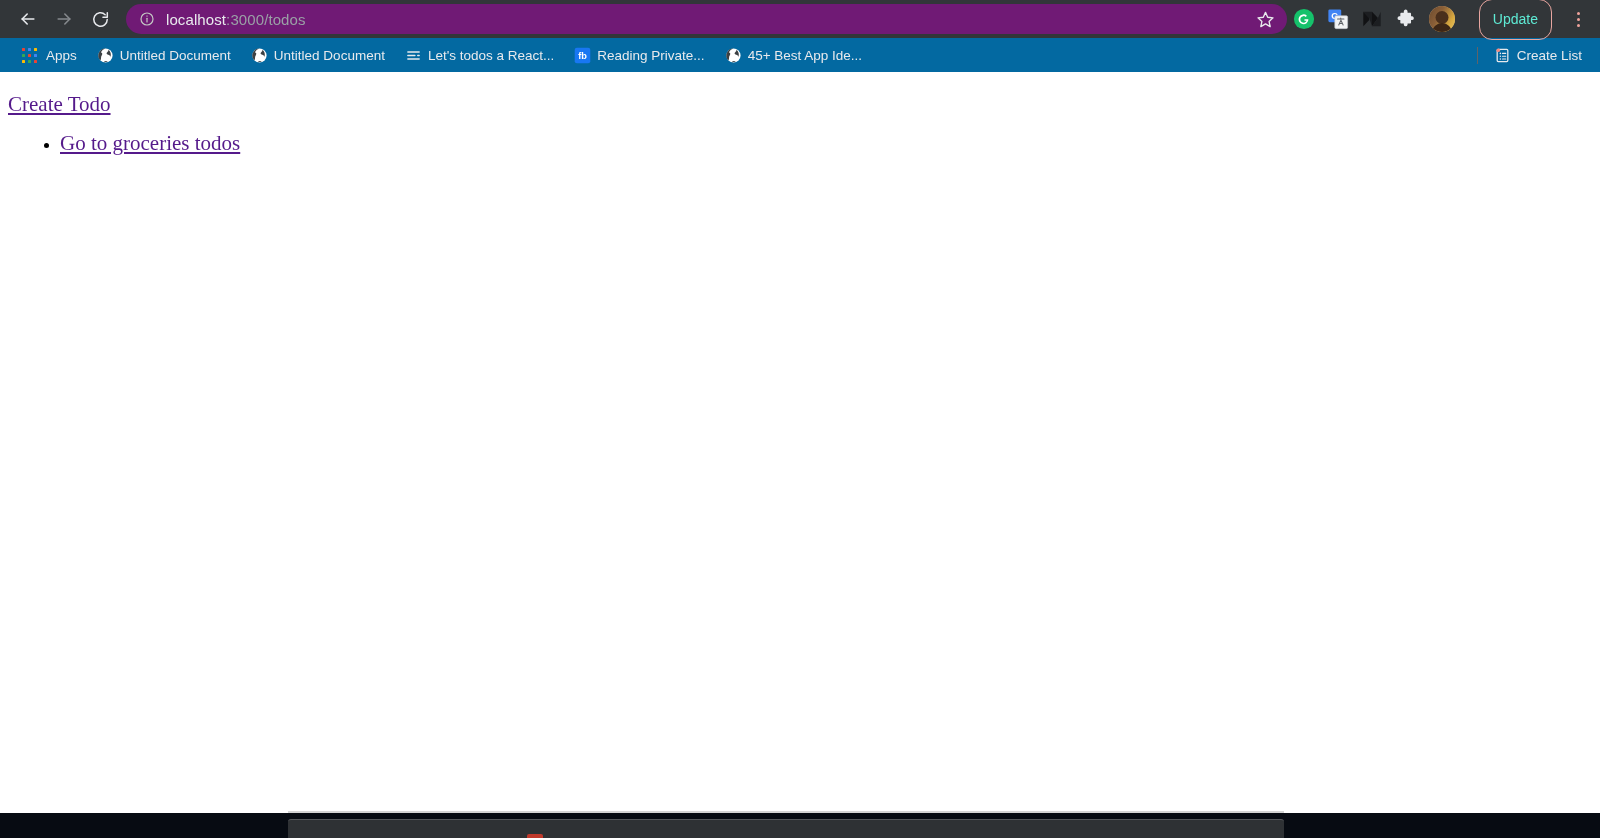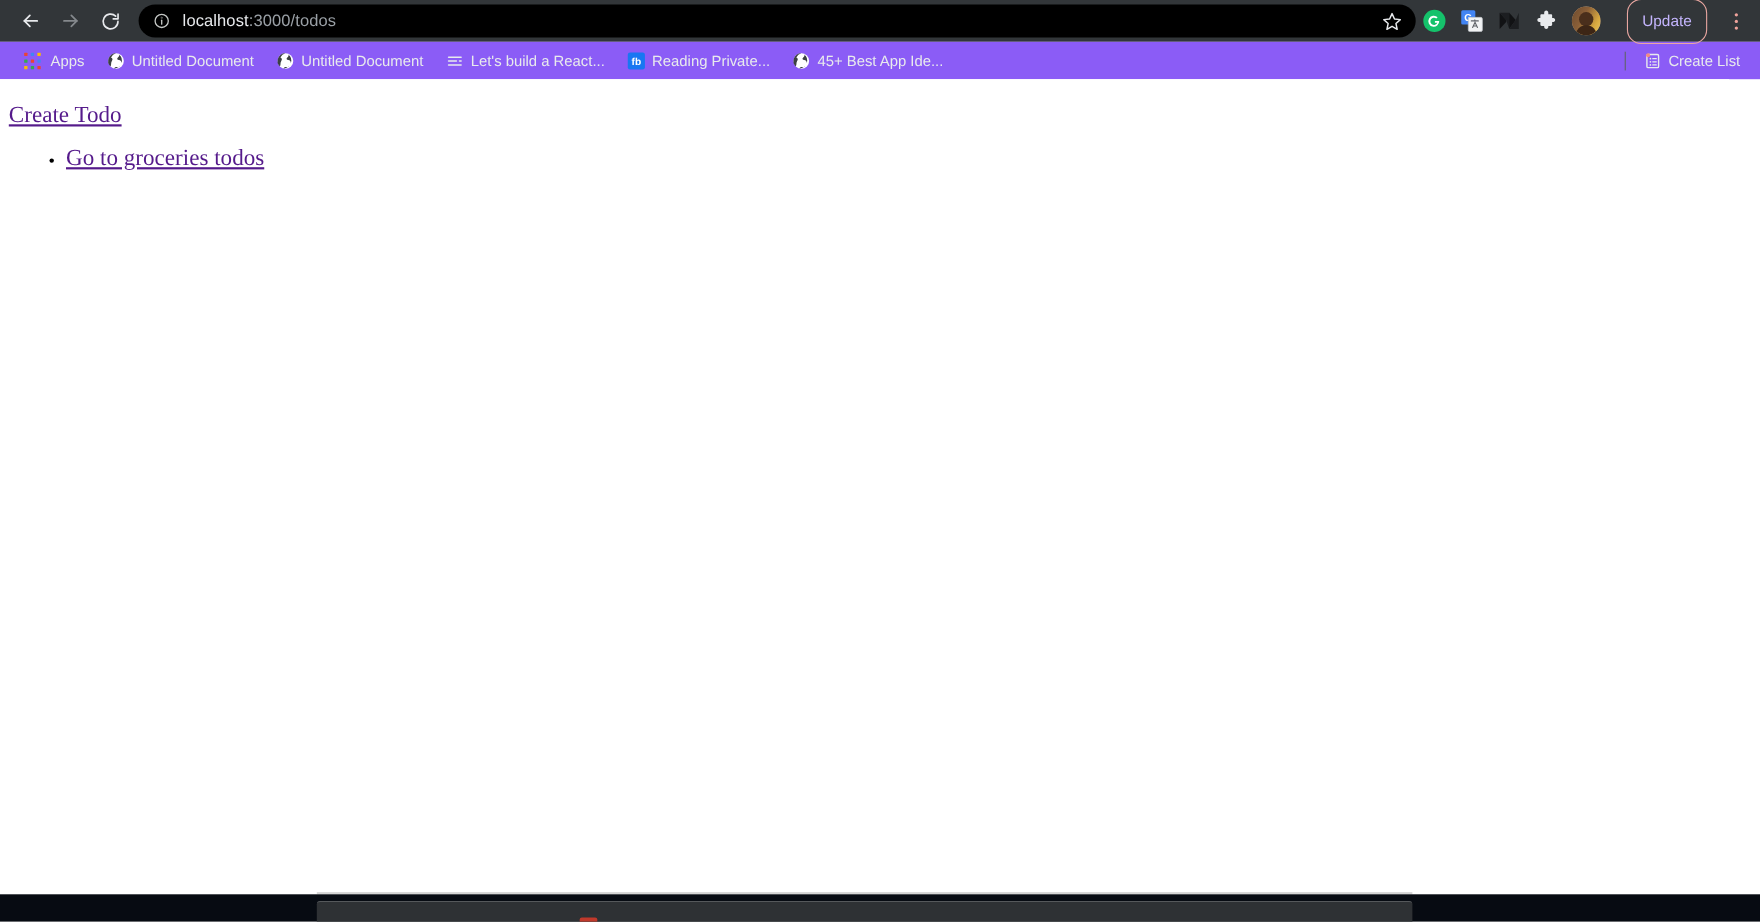--- a/index.html
+++ b/index.html
@@ -36,21 +36,21 @@
     align-items: center;
     justify-content: center;
     border-radius: 50%;
     flex: 0 0 auto;
   }
   .nav-btn svg { display: block; }
 
   .omnibox {
     flex: 1 1 auto;
     height: 30px;
-    background: #000000;
+    background: #701a75;
     border-radius: 16px;
     display: flex;
     align-items: center;
     margin-left: 8px;
     margin-right: 6px;
     padding: 0 12px;
     min-width: 0;
   }
   .omnibox .info-icon {
     width: 18px; height: 18px;
@@ -109,42 +109,42 @@
   }
 
   .update-btn {
     display: flex;
     align-items: center;
     justify-content: center;
     height: 41px;
     padding: 0 13px;
     border: 1px solid #e8a6a0;
     border-radius: 13px;
-    color: #c4b5fd;
+    color: #5eead4;
     font-size: 14px;
     font-family: "Liberation Sans", sans-serif;
     white-space: nowrap;
     flex: 0 0 auto;
     margin-left: 12px;
   }
 
   .kebab {
     width: 24px; height: 30px;
     display: flex; flex-direction: column;
     align-items: center; justify-content: center;
     gap: 3px;
     flex: 0 0 auto;
     margin-left: 2px;
   }
   .kebab i { width: 3px; height: 3px; border-radius: 50%; background: #f0a39c; display: block; }
 
   
   .bookmarks {
     height: 34px;
-    background: #8b5cf6;
+    background: #0369a1;
     display: flex;
     align-items: center;
     padding: 0 8px 0 12px;
     gap: 0;
   }
   .bm {
     display: flex;
     align-items: center;
     gap: 9px;
     padding: 4px 10px;
@@ -406,21 +406,21 @@
 
     <div class="bm">
       <span class="bm-ico">
         <svg width="17" height="17" viewBox="0 0 24 24" stroke="#e8eaed" stroke-width="2" stroke-linecap="round">
           <line x1="4" y1="7" x2="20" y2="7"></line>
           <line x1="4" y1="12" x2="14" y2="12"></line>
           <line x1="4" y1="17" x2="20" y2="17"></line>
           <line x1="18" y1="12" x2="20" y2="12"></line>
         </svg>
       </span>
-      <span class="bm-label">Let's build a React...</span>
+      <span class="bm-label">Let's todos a React...</span>
     </div>
 
     <div class="bm">
       <span class="bm-ico">
         <svg width="17" height="17" viewBox="0 0 24 24">
           <rect x="1" y="1" width="22" height="22" rx="3" fill="#1877f2"></rect>
           <text x="12" y="17" font-family="Liberation Sans, sans-serif" font-size="13" font-weight="bold" fill="#ffffff" text-anchor="middle">fb</text>
         </svg>
       </span>
       <span class="bm-label">Reading Private...</span>

